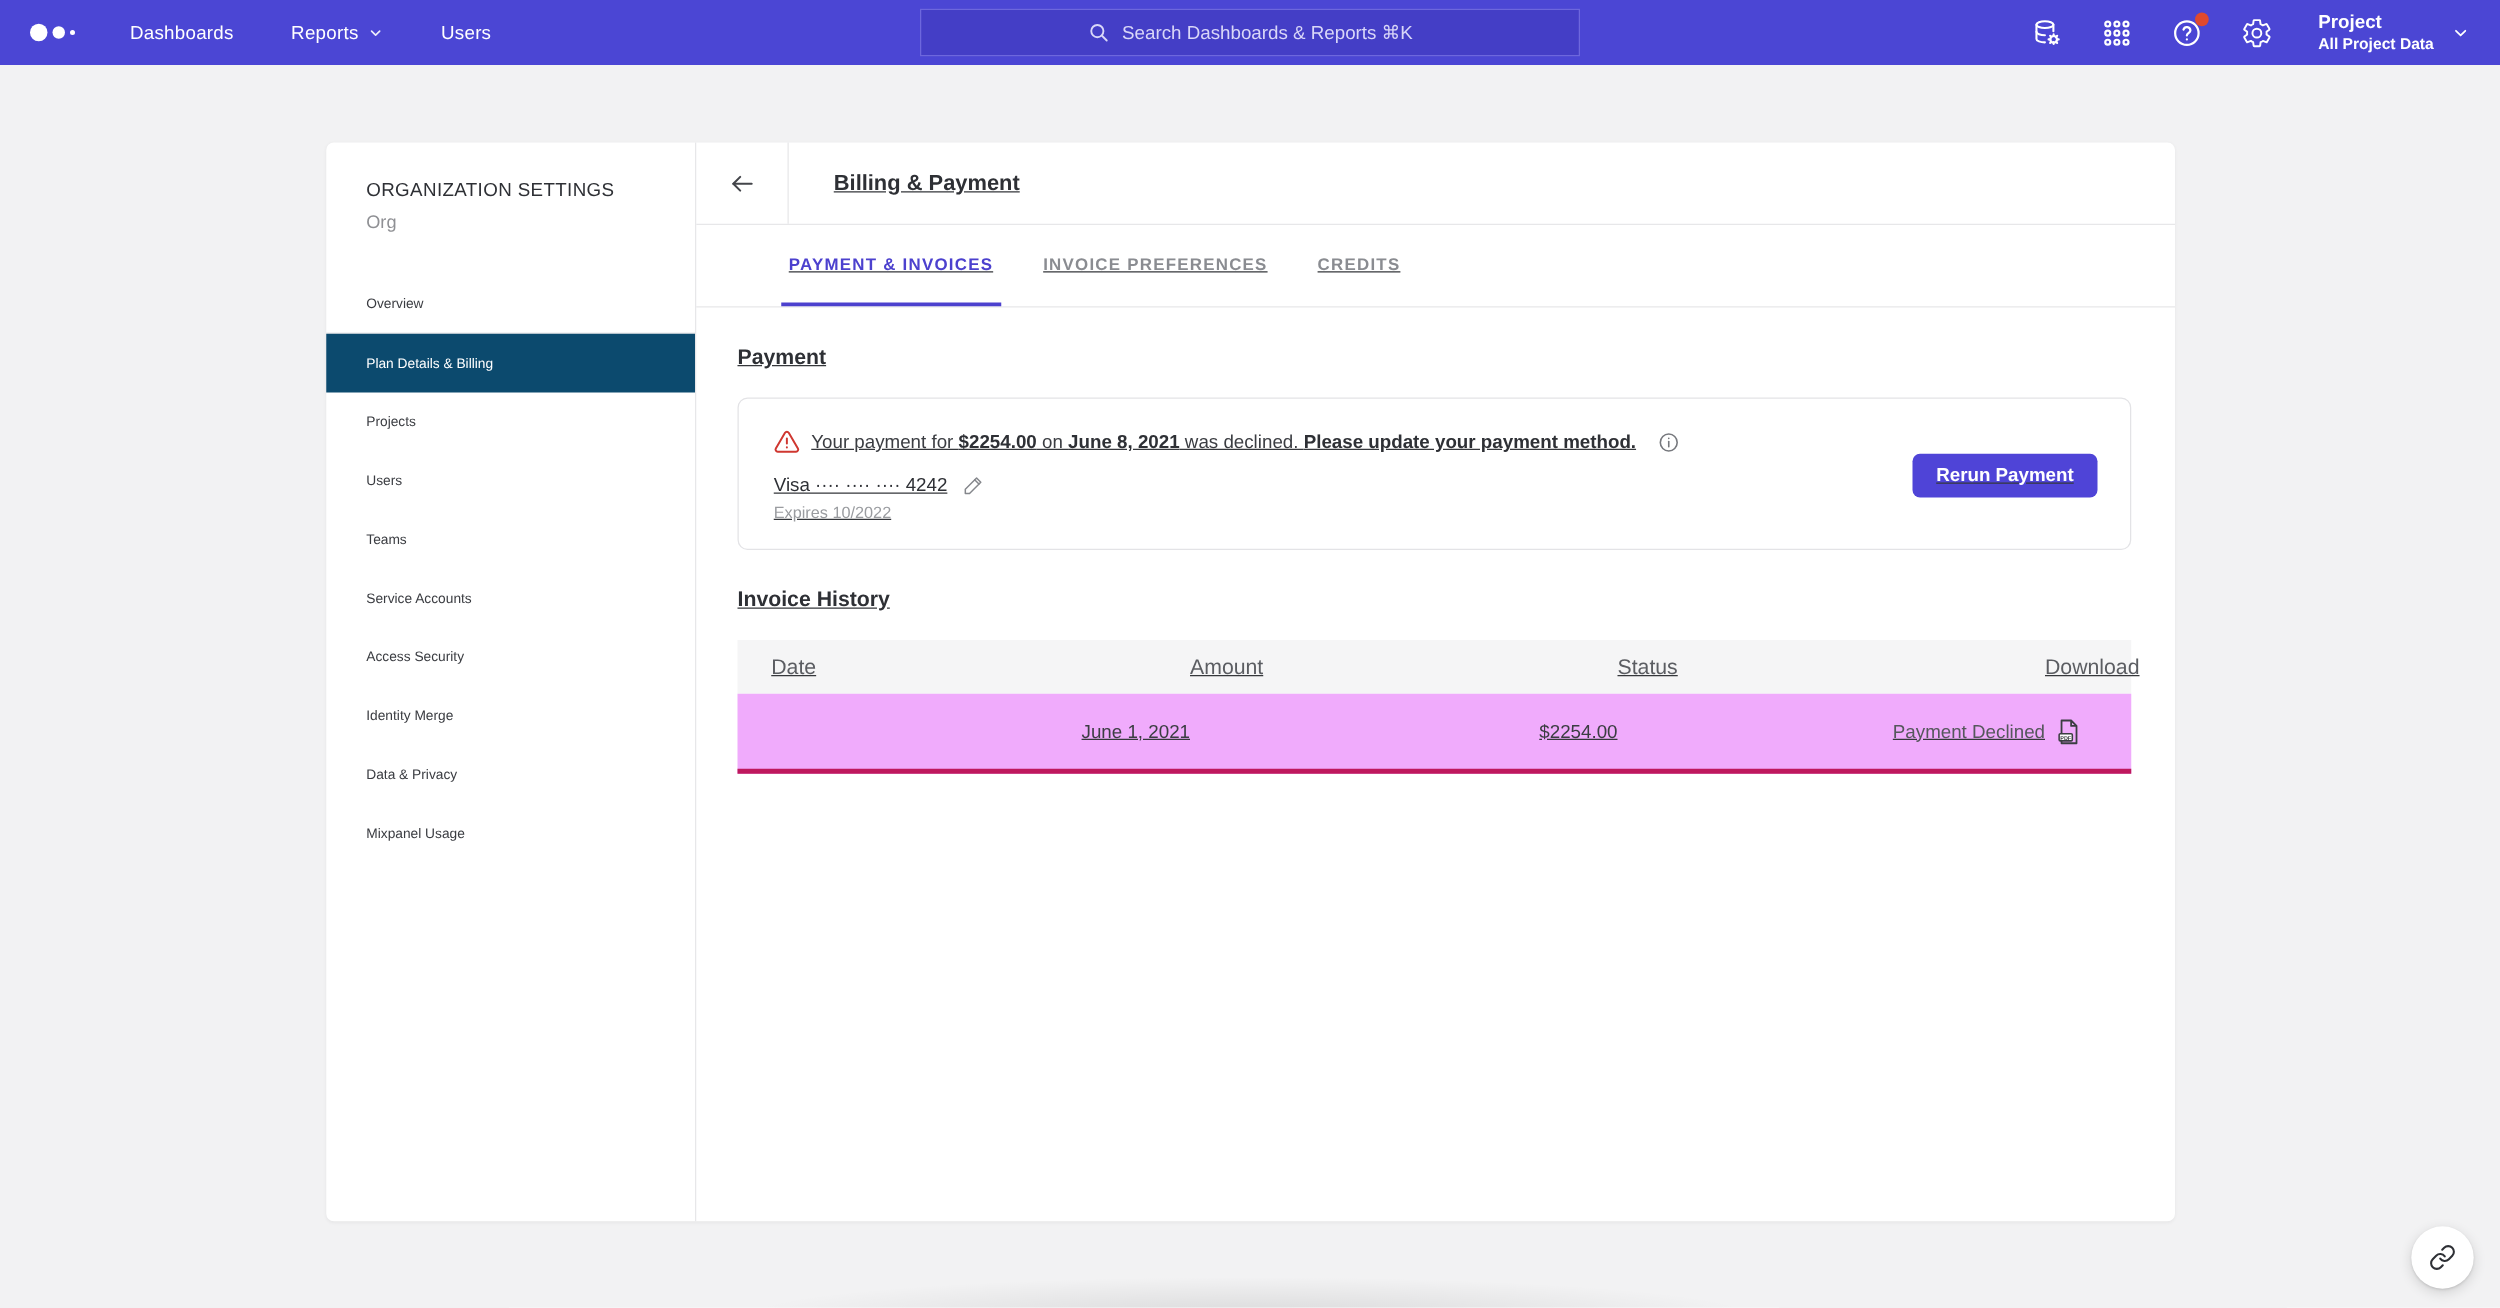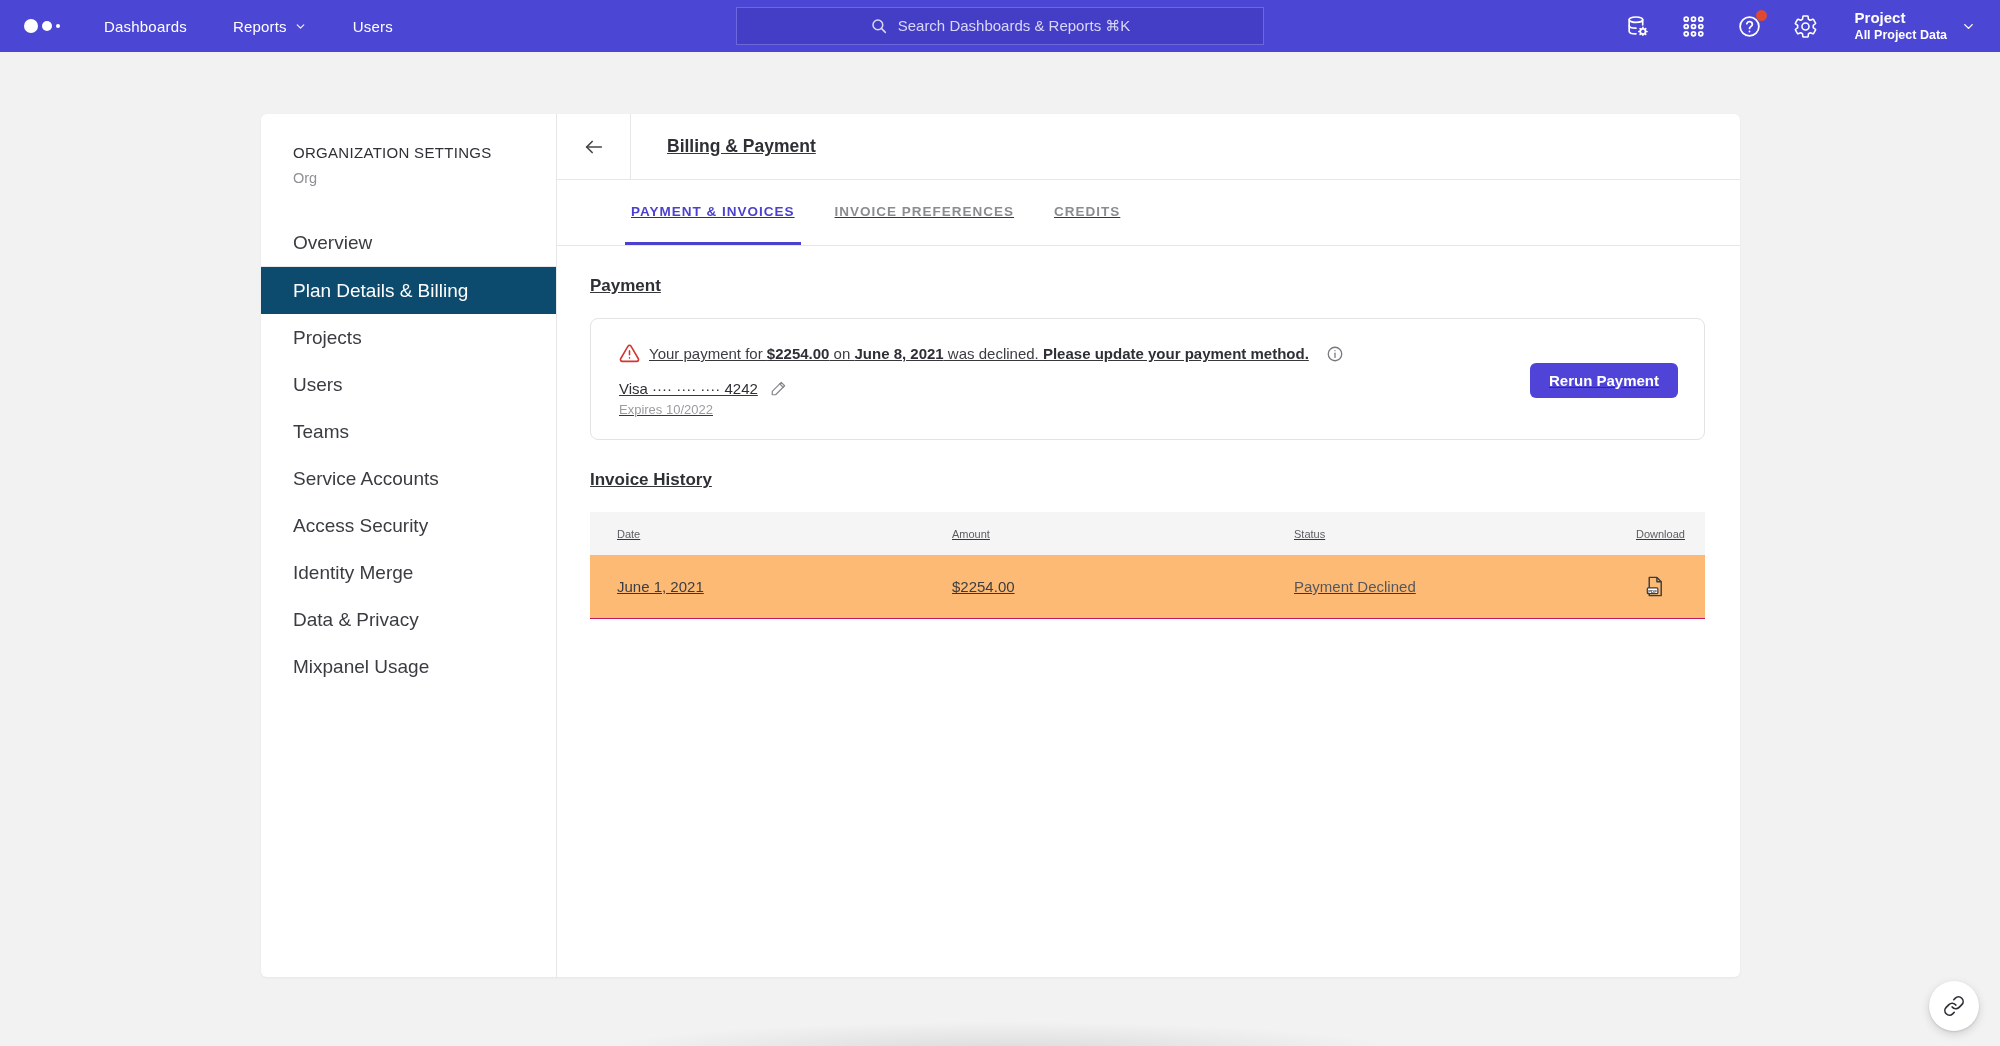--- a/index.html
+++ b/index.html
@@ -31,21 +31,21 @@
 
   
   .card { position:absolute; left:261px; top:114px; width:1479px; height:863px;
     background:#fff; border-radius:6px; box-shadow:0 1px 3px rgba(0,0,0,.05); display:flex; }
 
   
   .side { width:296px; border-right:1px solid #e7e7e9; padding-top:30px; flex-shrink:0; }
   .side-title { padding:0 32px; font-size:15px; font-weight:400; letter-spacing:.3px; color:#2e3035; }
   .side-sub { padding:0 32px; margin-top:9px; font-size:14.5px; color:#8f9094; }
   .side-list { margin-top:33px; }
-  .side-item { height:47px; display:flex; align-items:center; padding:0 32px; font-size:19px; color:#3a3c41; cursor:pointer; }
+  .side-item { height:47px; display:flex; align-items:center; padding:0 32px; font-size:11px; color:#3a3c41; cursor:pointer; }
   .side-item.selected, .side-item.selected:hover { background:#0c4a6e; color:#fff; font-weight:400; }
   .side-divider { height:1px; background:#e7e7e9; }
 
   
   .main { flex:1; display:flex; flex-direction:column; min-width:0;text-decoration:underline; }
   .page-header { height:66px; border-bottom:1px solid #e7e7e9; display:flex; align-items:stretch; flex-shrink:0; }
   .back-cell { width:74px; border-right:1px solid #e7e7e9; display:flex; align-items:center; justify-content:center; cursor:pointer; color:#43454a; }
   .page-title { display:flex; align-items:center; padding-left:36px; font-size:17.5px; font-weight:700; color:#2e3035; }
 
   .tabbar { height:66px; border-bottom:1px solid #e7e7e9; display:flex; align-items:stretch; gap:28px; padding-left:24px; flex-shrink:0; }
@@ -64,22 +64,22 @@
   .info-icon { margin-left:8px; color:#77797e; display:flex; cursor:pointer; }
   .cc-row { margin-top:15px; display:flex; align-items:center; gap:12px; font-size:15px; color:#2e3035; }
   .pencil { color:#85878c; display:flex; cursor:pointer; }
   .cc-exp { margin-top:5px; font-size:13px; color:#9a9ca0; }
   .rerun-btn { margin-left:24px; flex-shrink:0; background:#4f44d7; color:#fff; border:none; border-radius:6px;
     height:35px; padding:0 19px; font-size:15px; font-weight:700; font-family:inherit; cursor:pointer; }
 
   .invoice-head { margin-top:30px; }
   .inv-table { margin-top:22px; width:1115px; }
   .inv-row { display:grid; grid-template-columns:335px 342px 342px 1fr; align-items:center; padding:0 27px; }
-  .inv-row.head { height:43px; background:#f5f5f6; font-size:11px; color:#5b5d62; }
-  .inv-row.body { height:64px; background:#fdba74; border-bottom:1px solid #be185d; font-size:15px; color:#3b3d42; }
+  .inv-row.head { height:43px; background:#f5f5f6; font-size:17px; color:#5b5d62; }
+  .inv-row.body { height:64px; background:#f0abfc; border-bottom:4px solid #be185d; font-size:15px; color:#3b3d42;text-align:right; }
   .cell-last { display:flex; justify-content:flex-end; padding-right:12px; }
   .pdf-btn { cursor:pointer; color:#3b3d42; display:flex; }
 
   
   .fab { position:absolute; left:1929px; top:981px; width:50px; height:50px; border-radius:50%;
     background:#fff; box-shadow:0 1px 2px rgba(0,0,0,.12), 0 3px 10px rgba(0,0,0,.14);
     display:flex; align-items:center; justify-content:center; color:#2e3035; cursor:pointer; z-index:20; }
 
   
   .below-shadow { position:absolute; left:600px; bottom:0; width:800px; height:24px;

